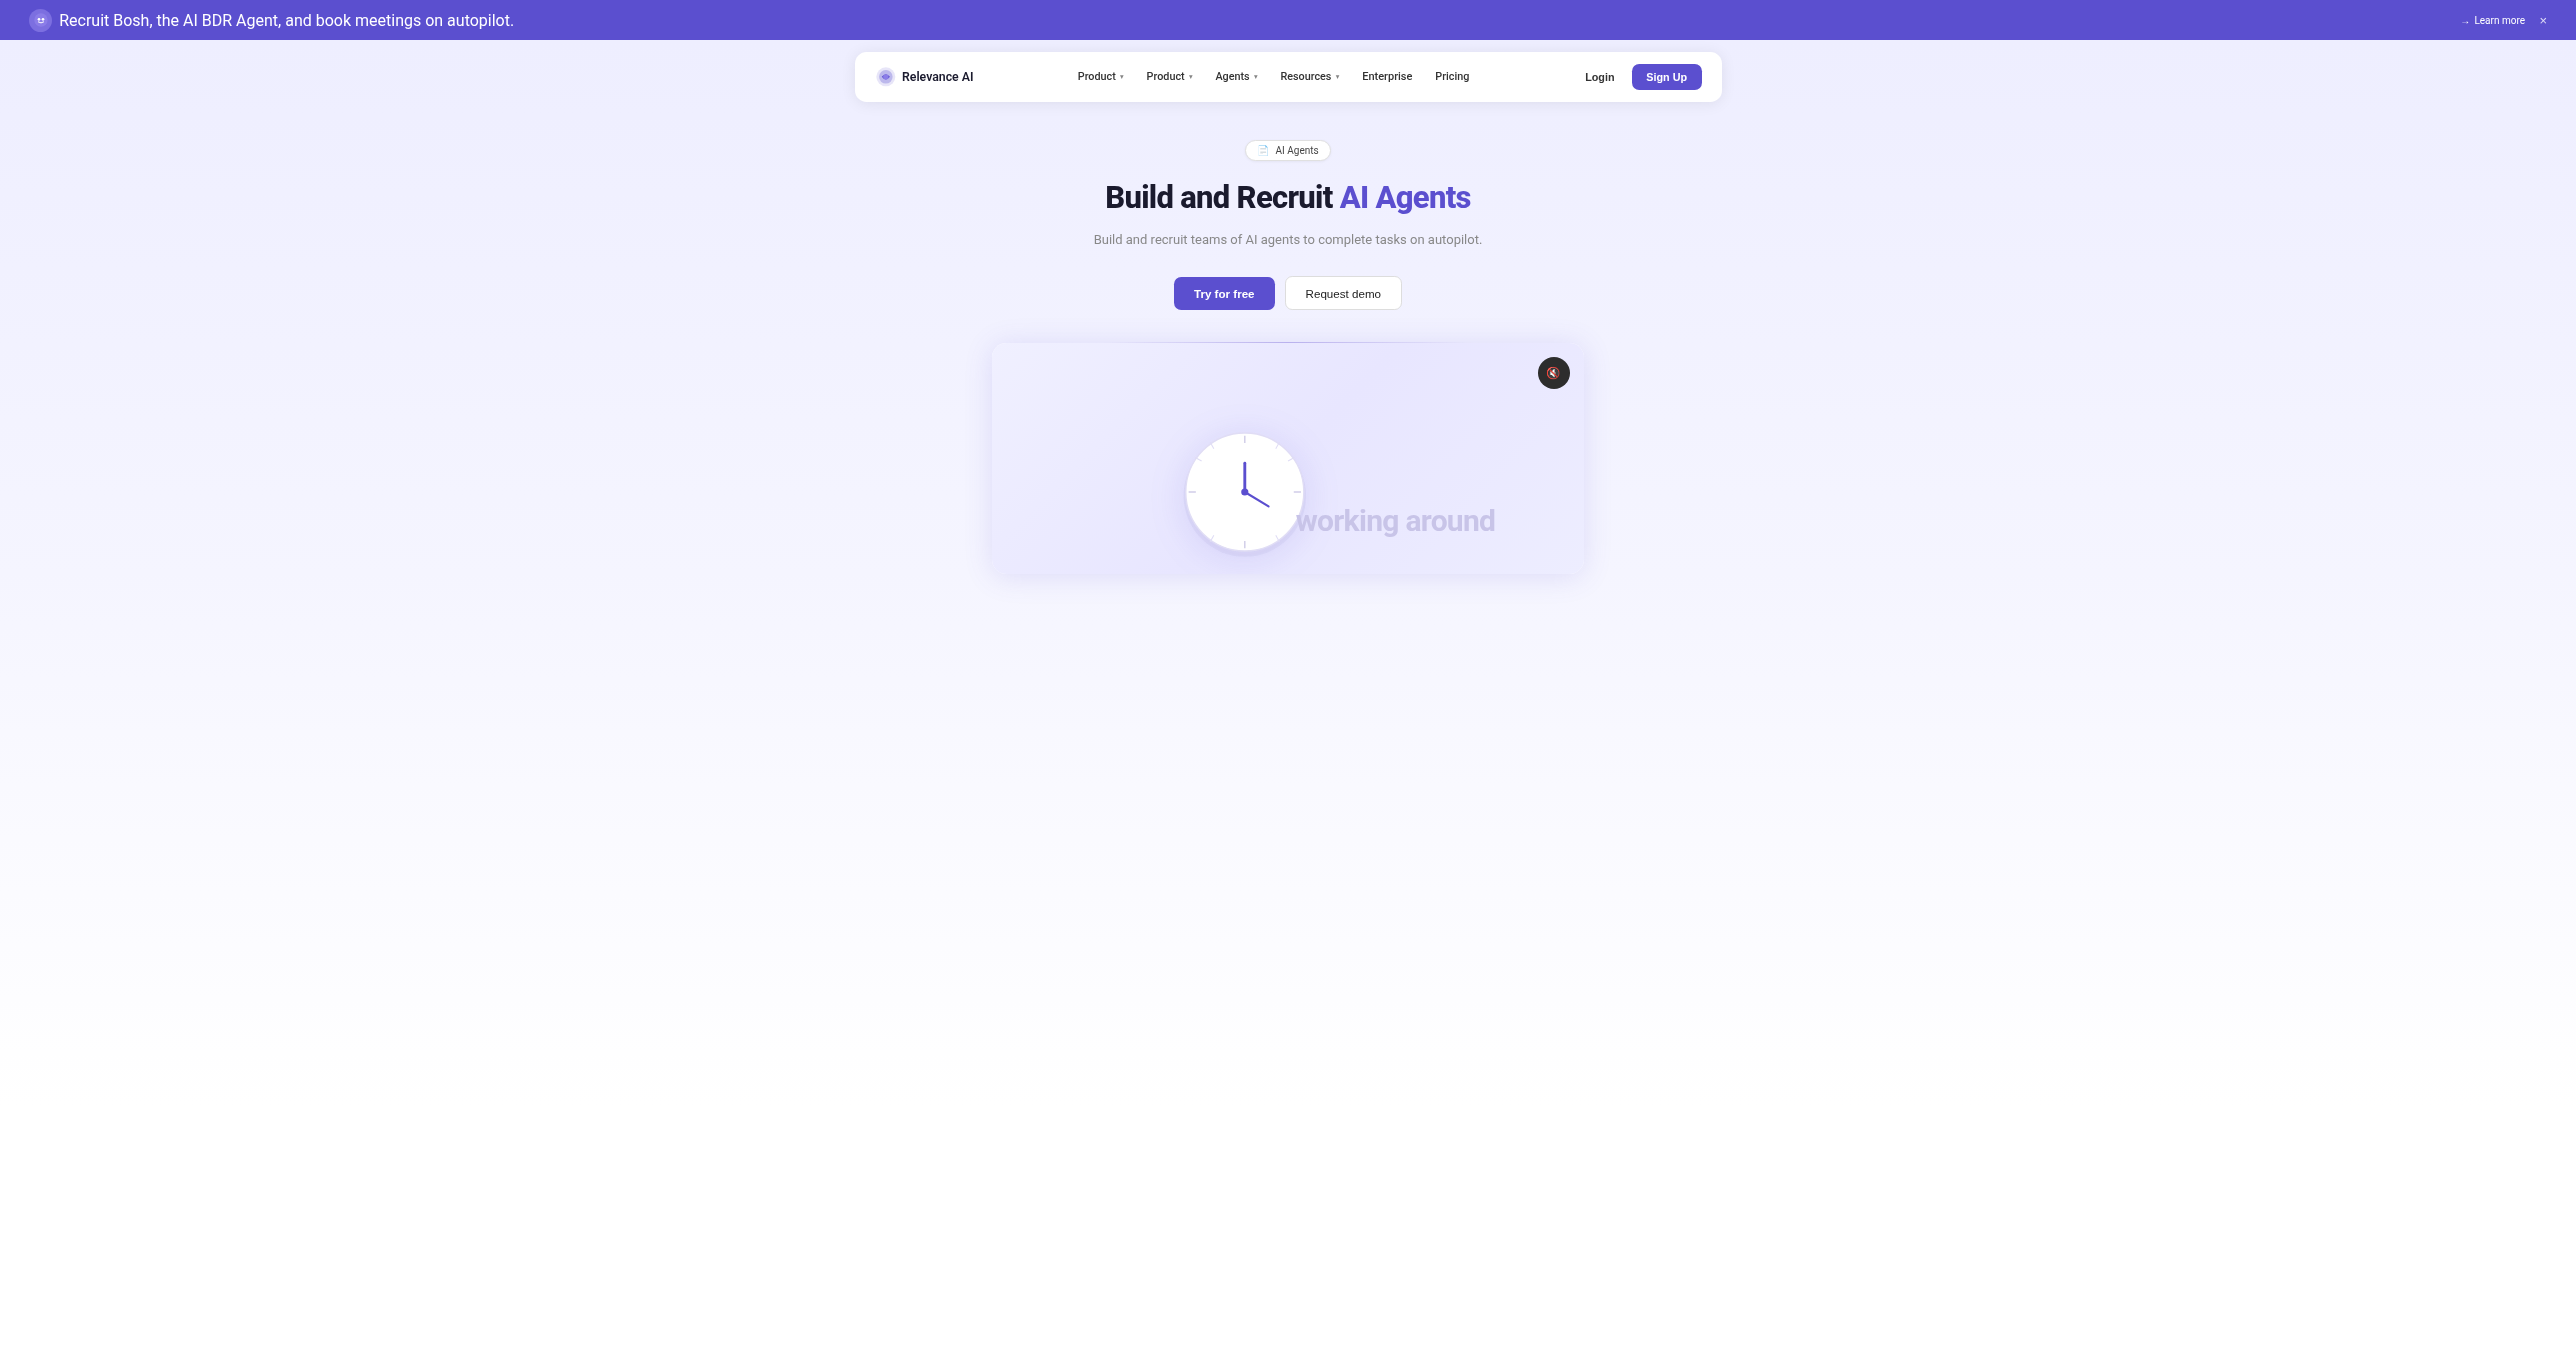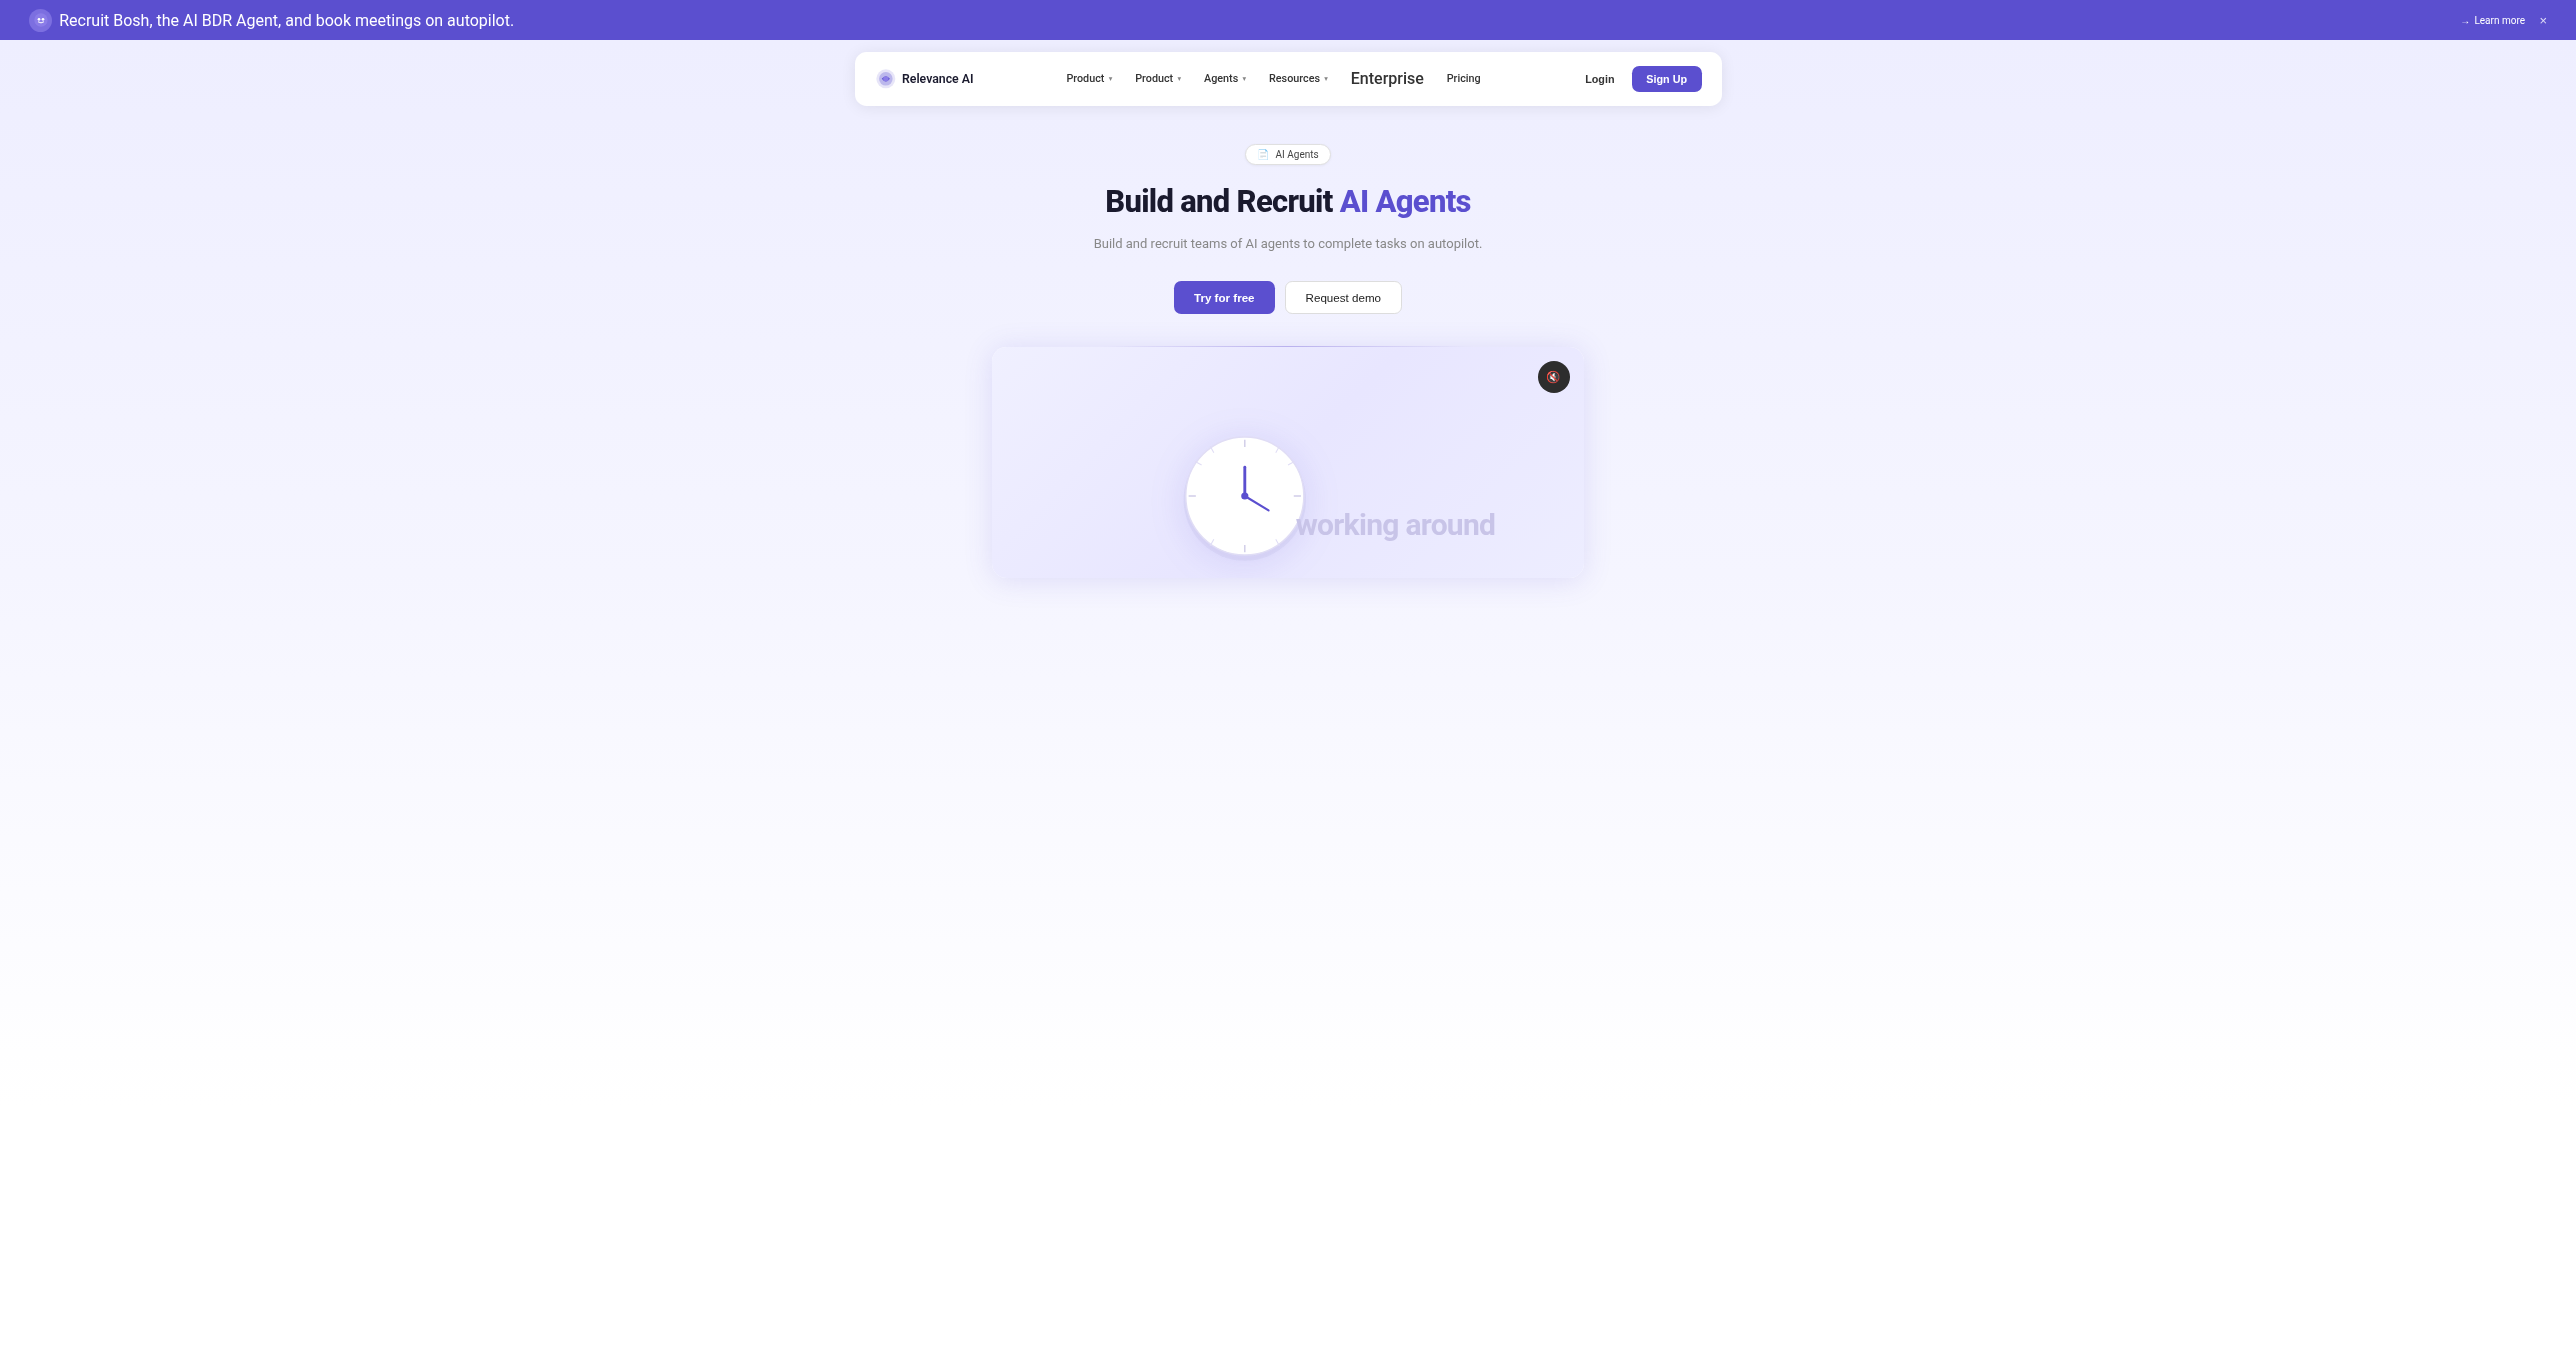--- a/index.html
+++ b/index.html
@@ -143,21 +143,21 @@
     }
 
     .nav-chevron {
       font-size: 7.2px;
       opacity: 0.6;
       margin-left: 1.4px;
     }
 
     .nav-enterprise {
       padding: 5.8px 10px;
-      font-size: 16px;
+      font-size: 11px;
       font-weight: 500;
       color: #333;
       cursor: pointer;
     }
 
     .nav-pricing {
       padding: 5.8px 10px;
       font-size: 10.8px;
       font-weight: 500;
       color: #333;

